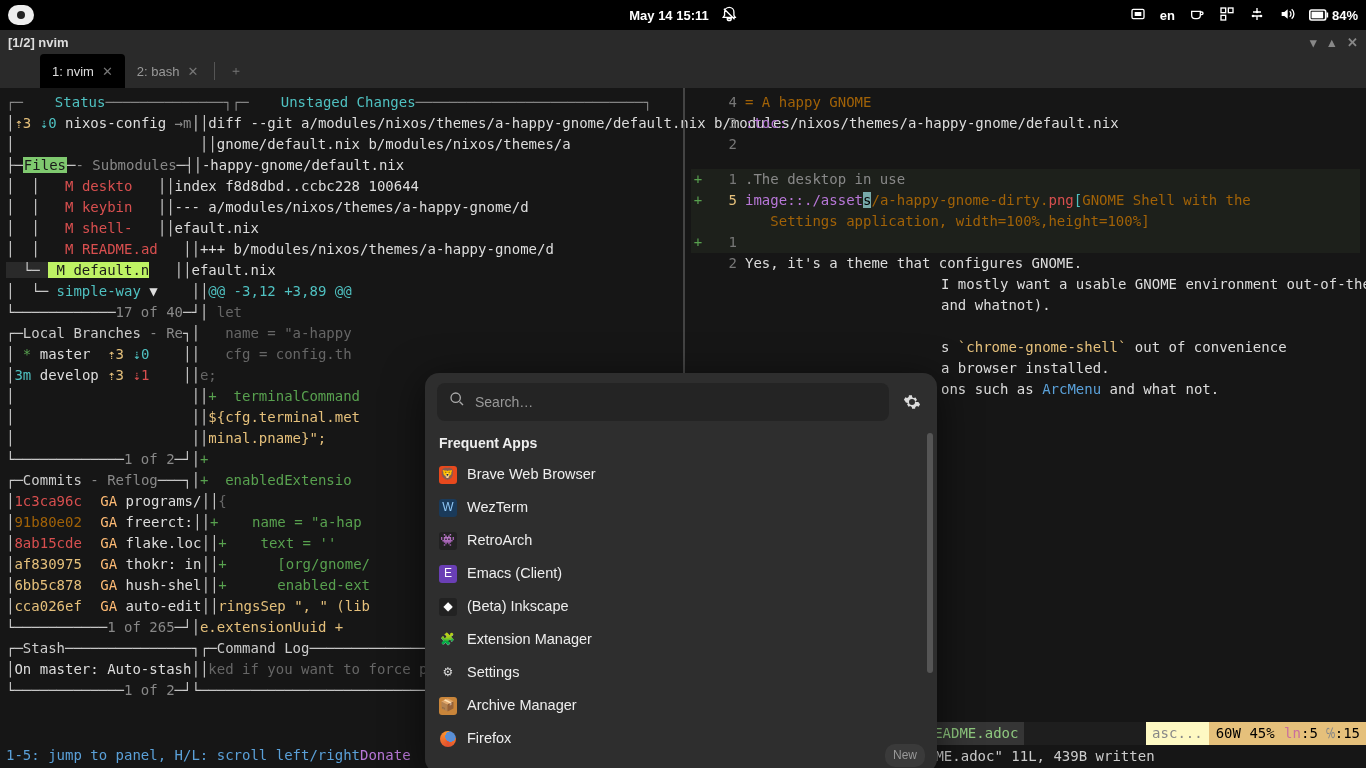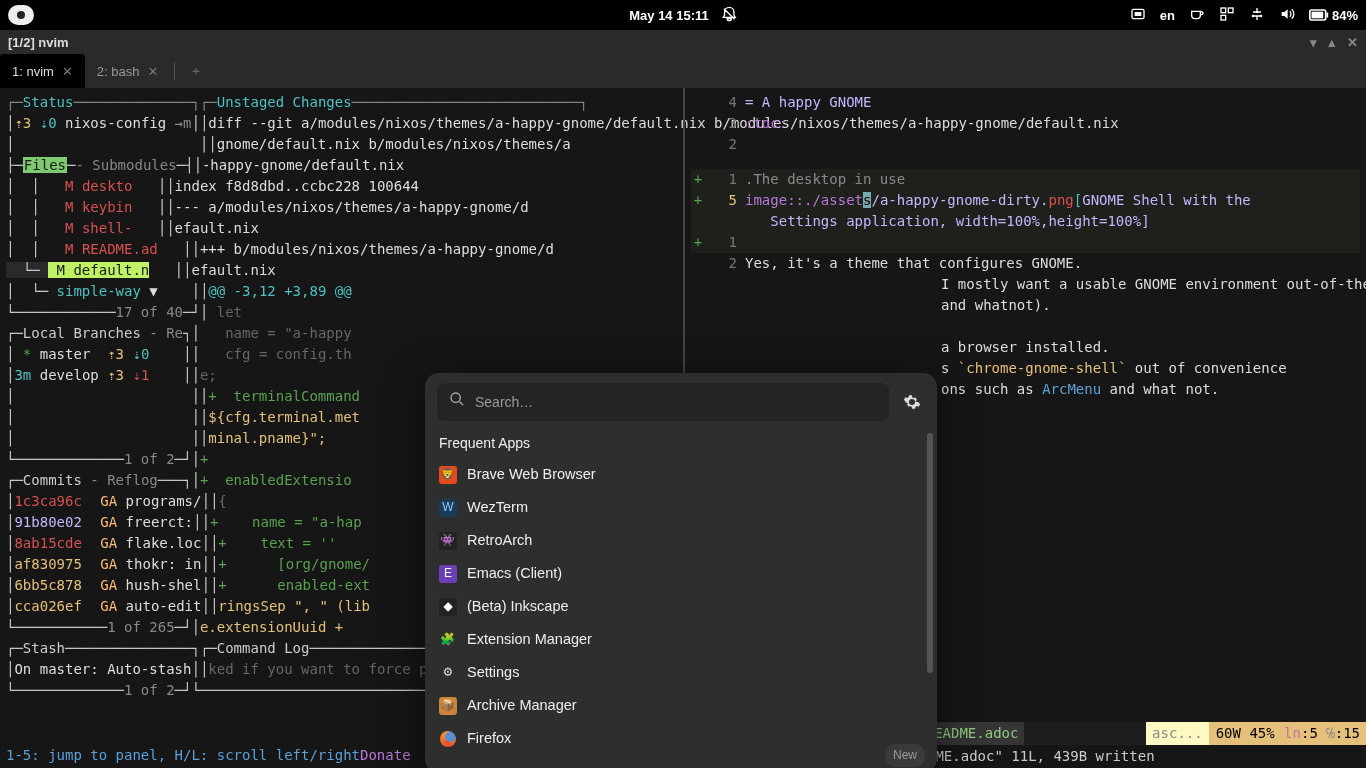--- a/index.html
+++ b/index.html
@@ -7,41 +7,41 @@
   .topbar { height: 30px; background: #000; display: flex; align-items: center; justify-content: space-between; padding: 0 8px; color: #fff; font-family: sans-serif; font-size: 13px; font-weight: 600; }
   .topbar .left { width: 40px; display:flex; align-items:center; }
   .topbar .left .pill { width: 26px; height: 20px; background: #eee; border-radius: 10px; display:flex; align-items:center; justify-content:center; }
   .topbar .center { position:absolute; left:50%; transform:translateX(-50%); display:flex; align-items:center; gap:12px; }
   .topbar .right { display:flex; align-items:center; gap:14px; }
   .topbar svg { fill: #fff; }
 
   .titlebar { height: 24px; background: #2a2a2a; display:flex; align-items:center; justify-content:space-between; padding: 0 8px; color:#ddd; font-family: sans-serif; font-size: 13px; font-weight:600; }
   .titlebar .ctrls { display:flex; gap:12px; color:#888; }
 
-  .tabbar { height: 34px; background: #2a2a2a; display:flex; align-items:stretch; font-family: sans-serif; font-size: 13px; }
+  .tabbar { height: 34px; background: #2a2a2a; display:flex; align-items:stretch; font-family: sans-serif; font-size: 13px; padding-left: 40px; }
   .tabbar .tab { display:flex; align-items:center; gap:8px; padding: 0 12px; color:#999; }
   .tabbar .tab.active { background:#000; color:#ddd; border-top-left-radius:4px; border-top-right-radius:4px; }
   .tabbar .tab .x { color:#777; }
   .tabbar .plus { display:flex; align-items:center; padding:0 10px; color:#777; }
   .tabbar .sep { width:1px; background:#555; margin: 8px 4px; }
 
   .term { position:relative; height: calc(768px - 30px - 24px - 34px); background:#161616; line-height: 21px; }
   .term .left-pane { position:absolute; left:0; top:0; width:683px; height:100%; padding: 4px 6px; }
   .term .vsplit { position:absolute; left:683px; top:0; width:2px; height:calc(100% - 46px); background:#444; }
   .term .right-pane { position:absolute; left:685px; top:0; right:0; height:100%; padding: 4px 6px; }
 
   .box-title { color:#888; white-space:pre; font-family:inherit; }
-  .box-title .t { color:#4fc1c1; }
+  .box-title .t { color:#4fc1c1;margin-left:32px; }
   .line { white-space:pre; font-family:inherit; }
 
   .c-cyan { color:#4fc1c1; }
   .c-grey { color:#888; }
   .c-dim { color:#666; }
   .c-red { color:#d84f4f; }
-  .c-orange { color:#c4b5fd; }
+  .c-orange { color:#a16207; }
   .c-purple { color:#b877d8; }
   .c-yellow { color:#e5c07b; }
   .c-green { color:#58a14f; }
   .c-blue { color:#5aa0d8; }
   .c-white { color:#ddd; }
   .c-pink { color:#fdba74;margin-left:10px; }
   .bg-sel { background:#bef264; color:#1a1a1a; }
   .bg-files { background:#7fc96f; color:#1a1a1a; padding:0 1px; }
   .bg-cursor { background:#7aa; color:#000; }
   .bg-gutter { background:#2a2a2a; }
@@ -62,21 +62,21 @@
   .sl-pos { background:#e5c07b; color:#000; }
   .msg { position:absolute; left:0; right:0; bottom:0; height:23px; padding:1px 6px; background:#161616; color:#ccc; white-space:pre; }
 
   .footer-hint { position:absolute; left:6px; bottom:2px; white-space:pre; }
 
   
   .overlay { position:absolute; left:425px; top:285px; width:512px; height:400px; background:#2e2e2e; border-radius:14px; box-shadow:0 8px 40px rgba(0,0,0,0.6); font-family: sans-serif; color:#eee; overflow:hidden; }
   .overlay .search-row { display:flex; align-items:center; gap:10px; padding:10px 12px 8px 12px; }
   .overlay .search-box { flex:1; background:#242424; border-radius:8px; height:38px; display:flex; align-items:center; gap:10px; padding:0 12px; color:#999; }
   .overlay .gear { width:26px; height:26px; display:flex; align-items:center; justify-content:center; color:#ddd; }
-  .overlay .section { padding: 4px 30px 2px 14px; font-weight:400; font-size:14px; }
+  .overlay .section { padding: 4px 30px 2px 14px; font-weight:700; font-size:14px; }
   .overlay .list { padding: 2px 6px 0 6px; overflow:hidden; }
   .overlay .item { display:flex; align-items:center; gap:10px; padding:6px 8px; border-radius:6px; font-size:14.5px; }
   .overlay .item .ic { width:18px; height:18px; display:flex; align-items:center; justify-content:center; border-radius:3px; font-size:12px; }
   .overlay .scrollbar { position:absolute; right:4px; top:60px; width:6px; height:240px; background:#555; border-radius:3px; }
   .overlay .new-badge { position:absolute; right:12px; bottom:6px; color:#999; font-size:12px; background:#3a3a3a; padding:1px 8px; border-radius:10px; }
 
   .ic-brave { background:#e8491d; color:#fff; }
   .ic-wez { background:#1a3a5a; color:#8fc6f4; }
   .ic-retro { background:#222; color:#fff; }
   .ic-emacs { background:#6a3fb5; color:#fff; }
@@ -209,22 +209,22 @@
         <div class="line"><span class="gsign"> </span><span class="gutter">3</span><span class="c-purple">:</span><span class="c-purple u">toc</span><span class="c-purple">:</span></div>
         <div class="line"><span class="gsign"> </span><span class="gutter">2</span><span class="c-white"></span></div>
         <div class="line" style="background: rgba(60, 80, 50, 0.18); margin-top: 14px;"><span class="gsign">+</span><span class="gutter">1</span><span class="c-grey">.The desktop in use</span></div>
         <div class="line" style="background: rgba(60, 80, 50, 0.18);"><span class="gsign">+</span><span class="gutter cur">5</span><span class="c-purple">image::./asset</span><span class="bg-cursor">s</span><span class="c-orange">/a-happy-gnome-dirty.</span><span class="c-red u">png</span><span class="c-cyan">[</span><span class="c-orange">GNOME Shell with the</span></div>
         <div class="line" style="background: rgba(60, 80, 50, 0.18);"><span class="gsign"> </span><span class="gutter"></span><span class="c-orange">   Settings application, width=100%,height=100%]</span></div>
         <div class="line" style="background: rgba(60, 80, 50, 0.18);"><span class="gsign">+</span><span class="gutter">1</span><span class="c-white"></span></div>
         <div class="line"><span class="gsign"> </span><span class="gutter">2</span><span class="c-white">Yes, it's a theme that configures GNOME.</span></div>
         <div class="line" style="padding-left: 250px;"><span class="c-white">I mostly want a usable GNOME environment out-of-the-box (wit</span></div>
         <div class="line" style="padding-left: 250px;"><span class="c-white">and whatnot).</span></div>
         <div class="line"><span class="gsign"> </span><span class="gutter"></span><span class="c-white"></span></div>
+        <div class="line" style="padding-left: 250px;"><span class="c-white">s </span><span class="c-yellow">`chrome-gnome-shell`</span><span class="c-white"> out of convenience</span></div>
         <div class="line" style="padding-left: 250px;"><span class="c-white">a browser installed.</span></div>
-        <div class="line" style="padding-left: 250px;"><span class="c-white">s </span><span class="c-yellow">`chrome-gnome-shell`</span><span class="c-white"> out of convenience</span></div>
         <div class="line" style="padding-left: 250px;"><span class="c-white">ons such as </span><span class="c-blue u">ArcMenu</span><span class="c-white"> and what not.</span></div>
       </div>
     <div id="tildes">
         <div class="line"><span class="c-red">~</span></div>
         <div class="line"><span class="c-red">~</span></div>
         <div class="line"><span class="c-red">~</span></div>
         <div class="line"><span class="c-red">~</span></div>
         <div class="line"><span class="c-red">~</span></div>
         <div class="line"><span class="c-red">~</span></div>
         <div class="line"><span class="c-red">~</span></div>

